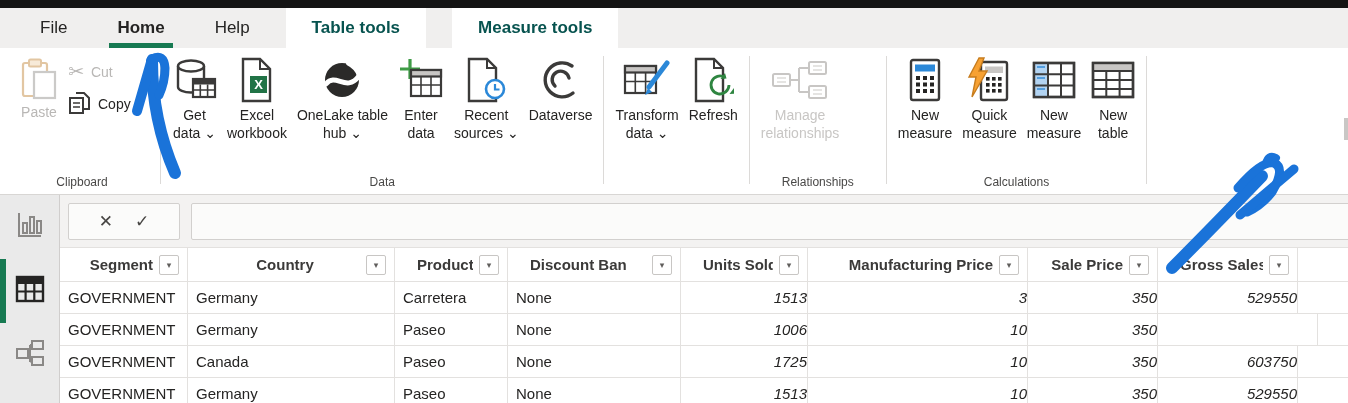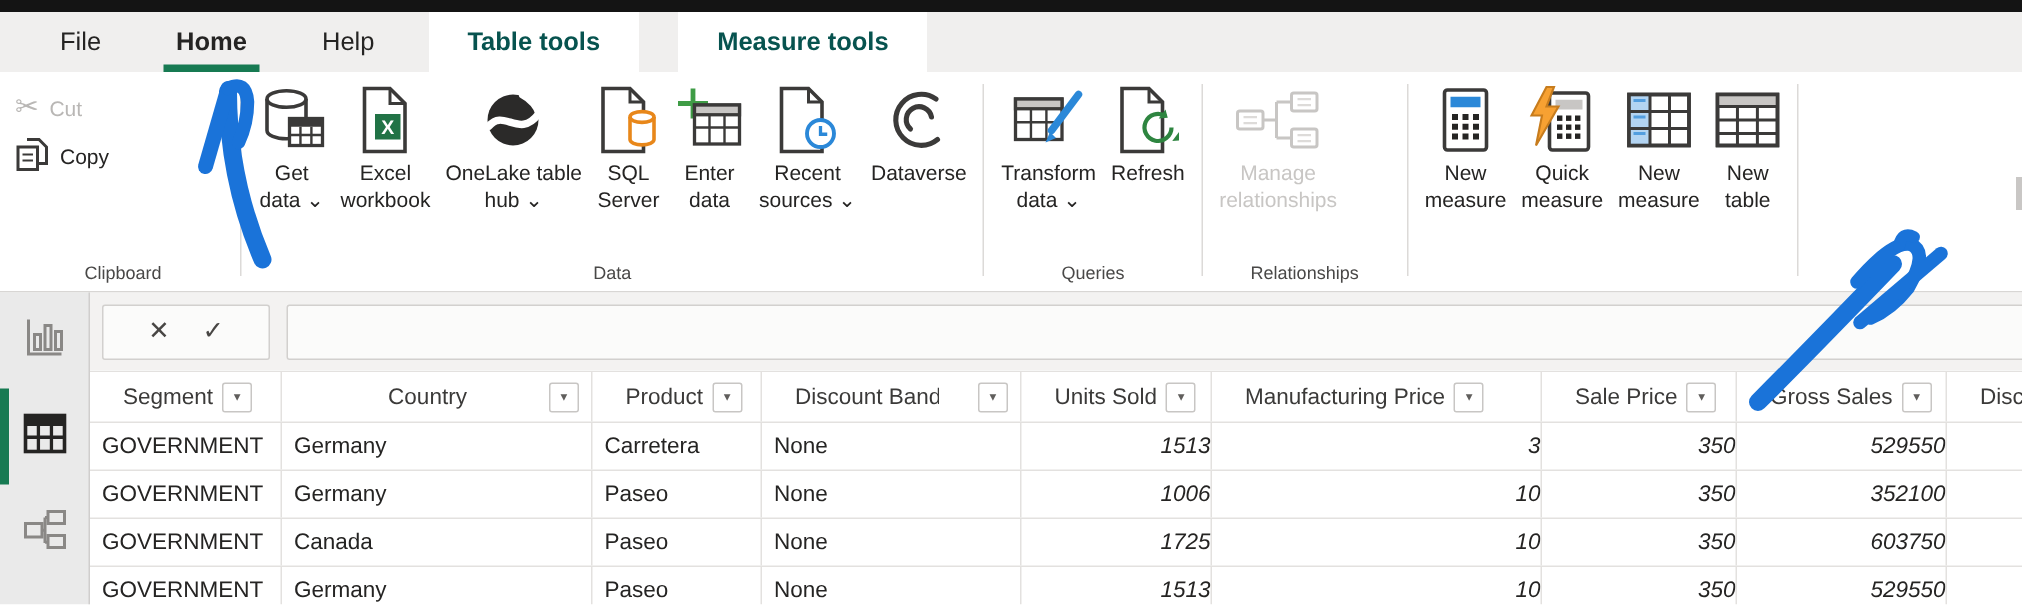--- a/index.html
+++ b/index.html
@@ -52,21 +52,21 @@
   .fstrip{height:52px; background:var(--strip); display:flex; align-items:center; padding-left:8px;}
   .commit-box{width:112px; height:37px; background:#fbfbfa; border:1px solid #d2d0ce; border-radius:2px; display:flex; align-items:center; justify-content:center; gap:22px; font-size:17px; color:#484644;}
   .commit-box span{cursor:pointer;}
   .formula-box{flex:1; height:37px; background:#fbfbfa; border:1px solid #d2d0ce; border-radius:2px; margin-left:11px; margin-right:-2px;}
 
   
   .grid{flex:1; background:#fff; overflow:hidden;}
   .grow{display:flex; border-bottom:1px solid var(--gridline);}
   .grow.header{border-top:1px solid var(--gridline);}
   .gcell{flex-shrink:0; border-right:1px solid var(--gridline); height:31px; display:flex; align-items:center; padding:0 8px; font-size:15px; color:var(--ink); overflow:hidden; white-space:nowrap;}
-  .grow.header .gcell{height:33px; font-weight:normal; color:var(--ink2); justify-content:flex-start;padding-left:22px;}
+  .grow.header .gcell{height:33px; font-weight:bold; color:var(--ink2); justify-content:flex-end;padding-left:22px;}
   .gcell.num{justify-content:flex-end; font-style:italic; padding-right:0;}
   .hlabel{overflow:hidden; white-space:nowrap;}
   .hlabel.center{flex:1; text-align:center;}
   .filter-btn{width:20px; height:20px; border:1px solid #c8c6c4; background:#fff; border-radius:2px; display:flex; align-items:center; justify-content:center; font-size:9px; color:#605e5c; margin-left:6px; flex-shrink:0; cursor:pointer;}
 
   
   .overlay{position:absolute; inset:0; pointer-events:none; z-index:40;}
   .edge-frag{position:absolute; right:0; top:118px; width:4px; height:22px; background:#c9c7c5;}
 </style>
 </head>
@@ -85,20 +85,30 @@
     <div class="tab">Help</div>
     <div class="ctx-tab">Table tools</div>
     <div class="ctx-tab">Measure tools</div>
   </div>
 
   <div class="ribbon">
 
     <div class="rgroup" style="width:152px;">
       <div class="rgroup-body">
         <div class="clip-cols">
+          <div class="paste-btn">
+            <span class="icn">
+              <svg width="38" height="42" viewBox="0 0 38 42" opacity="0.85">
+                <rect x="3" y="5" width="24" height="33" rx="2" fill="#fff" stroke="#ddbd92" stroke-width="2.2"></rect>
+                <rect x="9" y="1.5" width="12" height="7" rx="1.5" fill="#f6e7d2" stroke="#ddbd92" stroke-width="2"></rect>
+                <rect x="14" y="14" width="21" height="26" fill="#fff" stroke="#c3c1bf" stroke-width="2.2"></rect>
+              </svg>
+            </span>
+            <span class="lbl">Paste</span>
+          </div>
           <div class="cutcopy">
             <div class="smallbtn disabled">
               <span class="cut-glyph">✂</span>
               <span>Cut</span>
             </div>
             <div class="smallbtn">
               <span>
                 <svg width="23" height="25" viewBox="0 0 23 25">
                   <path d="M8,3 h8 l5,5 v11 h-6" fill="#fff" stroke="#3b3a39" stroke-width="2"></path>
                   <rect x="2" y="8" width="13" height="15" fill="#fff" stroke="#3b3a39" stroke-width="2"></rect>
@@ -150,32 +160,20 @@
             <svg width="46" height="46" viewBox="0 0 46 46">
               <circle cx="23" cy="23" r="17" fill="#2b2a29"></circle>
               <path d="M7,27 C17,15 27,36 40,19" stroke="#fff" stroke-width="5" fill="none" stroke-linecap="round"></path>
               <path d="M29,6.5 C35,9.5 39,15 40,19" stroke="#fff" stroke-width="4" fill="none" stroke-linecap="round"></path>
             </svg>
           </span>
           <span class="lbl">OneLake table</span>
           <span class="lbl">hub ⌄</span>
         </div>
 
-        <div class="rbtn">
-          <span class="icn">
-            <svg width="42" height="46" viewBox="0 0 42 46">
-              <path d="M4,2 h18 l9,9 v33 h-27 z" fill="#fff" stroke="#3b3a39" stroke-width="2.4"></path>
-              <path d="M22,2 v9 h9" fill="none" stroke="#3b3a39" stroke-width="2"></path>
-              <path d="M22,21 v15 a8,3.6 0 0 0 16,0 V21" fill="#fff" stroke="var(--orange_accent)" stroke-width="2.4"></path>
-              <ellipse cx="30" cy="21" rx="8" ry="3.6" fill="#fff" stroke="var(--orange_accent)" stroke-width="2.4"></ellipse>
-            </svg>
-          </span>
-          <span class="lbl">SQL</span>
-          <span class="lbl">Server</span>
-        </div>
 
         <div class="rbtn">
           <span class="icn">
             <svg width="46" height="46" viewBox="0 0 46 46">
               <path d="M12,2 v20 M2,12 h20" stroke="#3f9c46" stroke-width="3.2"></path>
               <rect x="13" y="13" width="30" height="26" fill="#fff" stroke="#3b3a39" stroke-width="2.2"></rect>
               <rect x="13" y="13" width="30" height="6.5" fill="#c8c6c4" stroke="#3b3a39" stroke-width="2.2"></rect>
               <path d="M13,28 h30 M23,19.5 v19.5 M33,19.5 v19.5" stroke="#3b3a39" stroke-width="1.6"></path>
             </svg>
           </span>
@@ -233,21 +231,20 @@
               <path d="M4,2 h18 l9,9 v33 h-27 z" fill="#fff" stroke="#3b3a39" stroke-width="2.4"></path>
               <path d="M22,2 v9 h9" fill="none" stroke="#3b3a39" stroke-width="2"></path>
               <path d="M37,28 a9,9 0 1 1 -4,-7.5" fill="none" stroke="#2e8540" stroke-width="2.8"></path>
               <path d="M33,16 l1.5,5.5 -6,0.5 z" fill="#2e8540"></path>
               <path d="M22,33 l-1.5,-5.5 6,-0.5 z" fill="#2e8540" transform="translate(15,4) rotate(180 24.5 30)"></path>
             </svg>
           </span>
           <span class="lbl">Refresh</span>
         </div>
       </div>
-      <div class="rgroup-label">Queries</div>
     </div>
 
     <div class="vdiv"></div>
 
     <div class="rgroup" style="width:132px;">
       <div class="rgroup-body" style="width:100%;">
         <div class="rbtn disabled">
           <span class="icn">
             <svg width="58" height="44" viewBox="0 0 58 44">
               <rect x="2" y="16" width="17" height="12" rx="1.5" fill="#fff" stroke="#c8c6c4" stroke-width="2"></rect>
@@ -330,20 +327,21 @@
               <rect x="2" y="2" width="40" height="34" fill="#fff" stroke="#3b3a39" stroke-width="2.4"></rect>
               <rect x="2" y="2" width="40" height="8" fill="#c8c6c4"></rect>
               <path d="M2,10 h40 M15.3,10 v26 M28.6,10 v26 M2,19 h40 M2,28 h40" stroke="#3b3a39" stroke-width="2"></path>
               <rect x="2" y="2" width="40" height="34" fill="none" stroke="#3b3a39" stroke-width="2.4"></rect>
             </svg>
           </span>
           <span class="lbl">New</span>
           <span class="lbl">table</span>
         </div>
       </div>
+      <div class="rgroup-label">Calculations</div>
     </div>
 
     <div class="vdiv"></div>
     <div class="edge-frag"></div>
   </div>
 
   <div class="workspace">
 
     <div class="sidebar">
       <div class="side-item">
@@ -436,21 +434,20 @@
             <div class="gcell" style="width: 160px;"></div>
           </div>
           <div class="grow">
             <div class="gcell" style="width: 128px;">GOVERNMENT</div>
             <div class="gcell" style="width: 207px;">Germany</div>
             <div class="gcell" style="width: 113px;">Paseo</div>
             <div class="gcell" style="width: 173px;">None</div>
             <div class="gcell num" style="width: 127px;">1006</div>
             <div class="gcell num" style="width: 220px;">10</div>
             <div class="gcell num" style="width: 130px;">350</div>
-            <div class="gcell num" style="width: 140px;">352100</div>
             <div class="gcell" style="width: 160px;"></div>
           </div>
           <div class="grow">
             <div class="gcell" style="width: 128px;">GOVERNMENT</div>
             <div class="gcell" style="width: 207px;">Canada</div>
             <div class="gcell" style="width: 113px;">Paseo</div>
             <div class="gcell" style="width: 173px;">None</div>
             <div class="gcell num" style="width: 127px;">1725</div>
             <div class="gcell num" style="width: 220px;">10</div>
             <div class="gcell num" style="width: 130px;">350</div>

